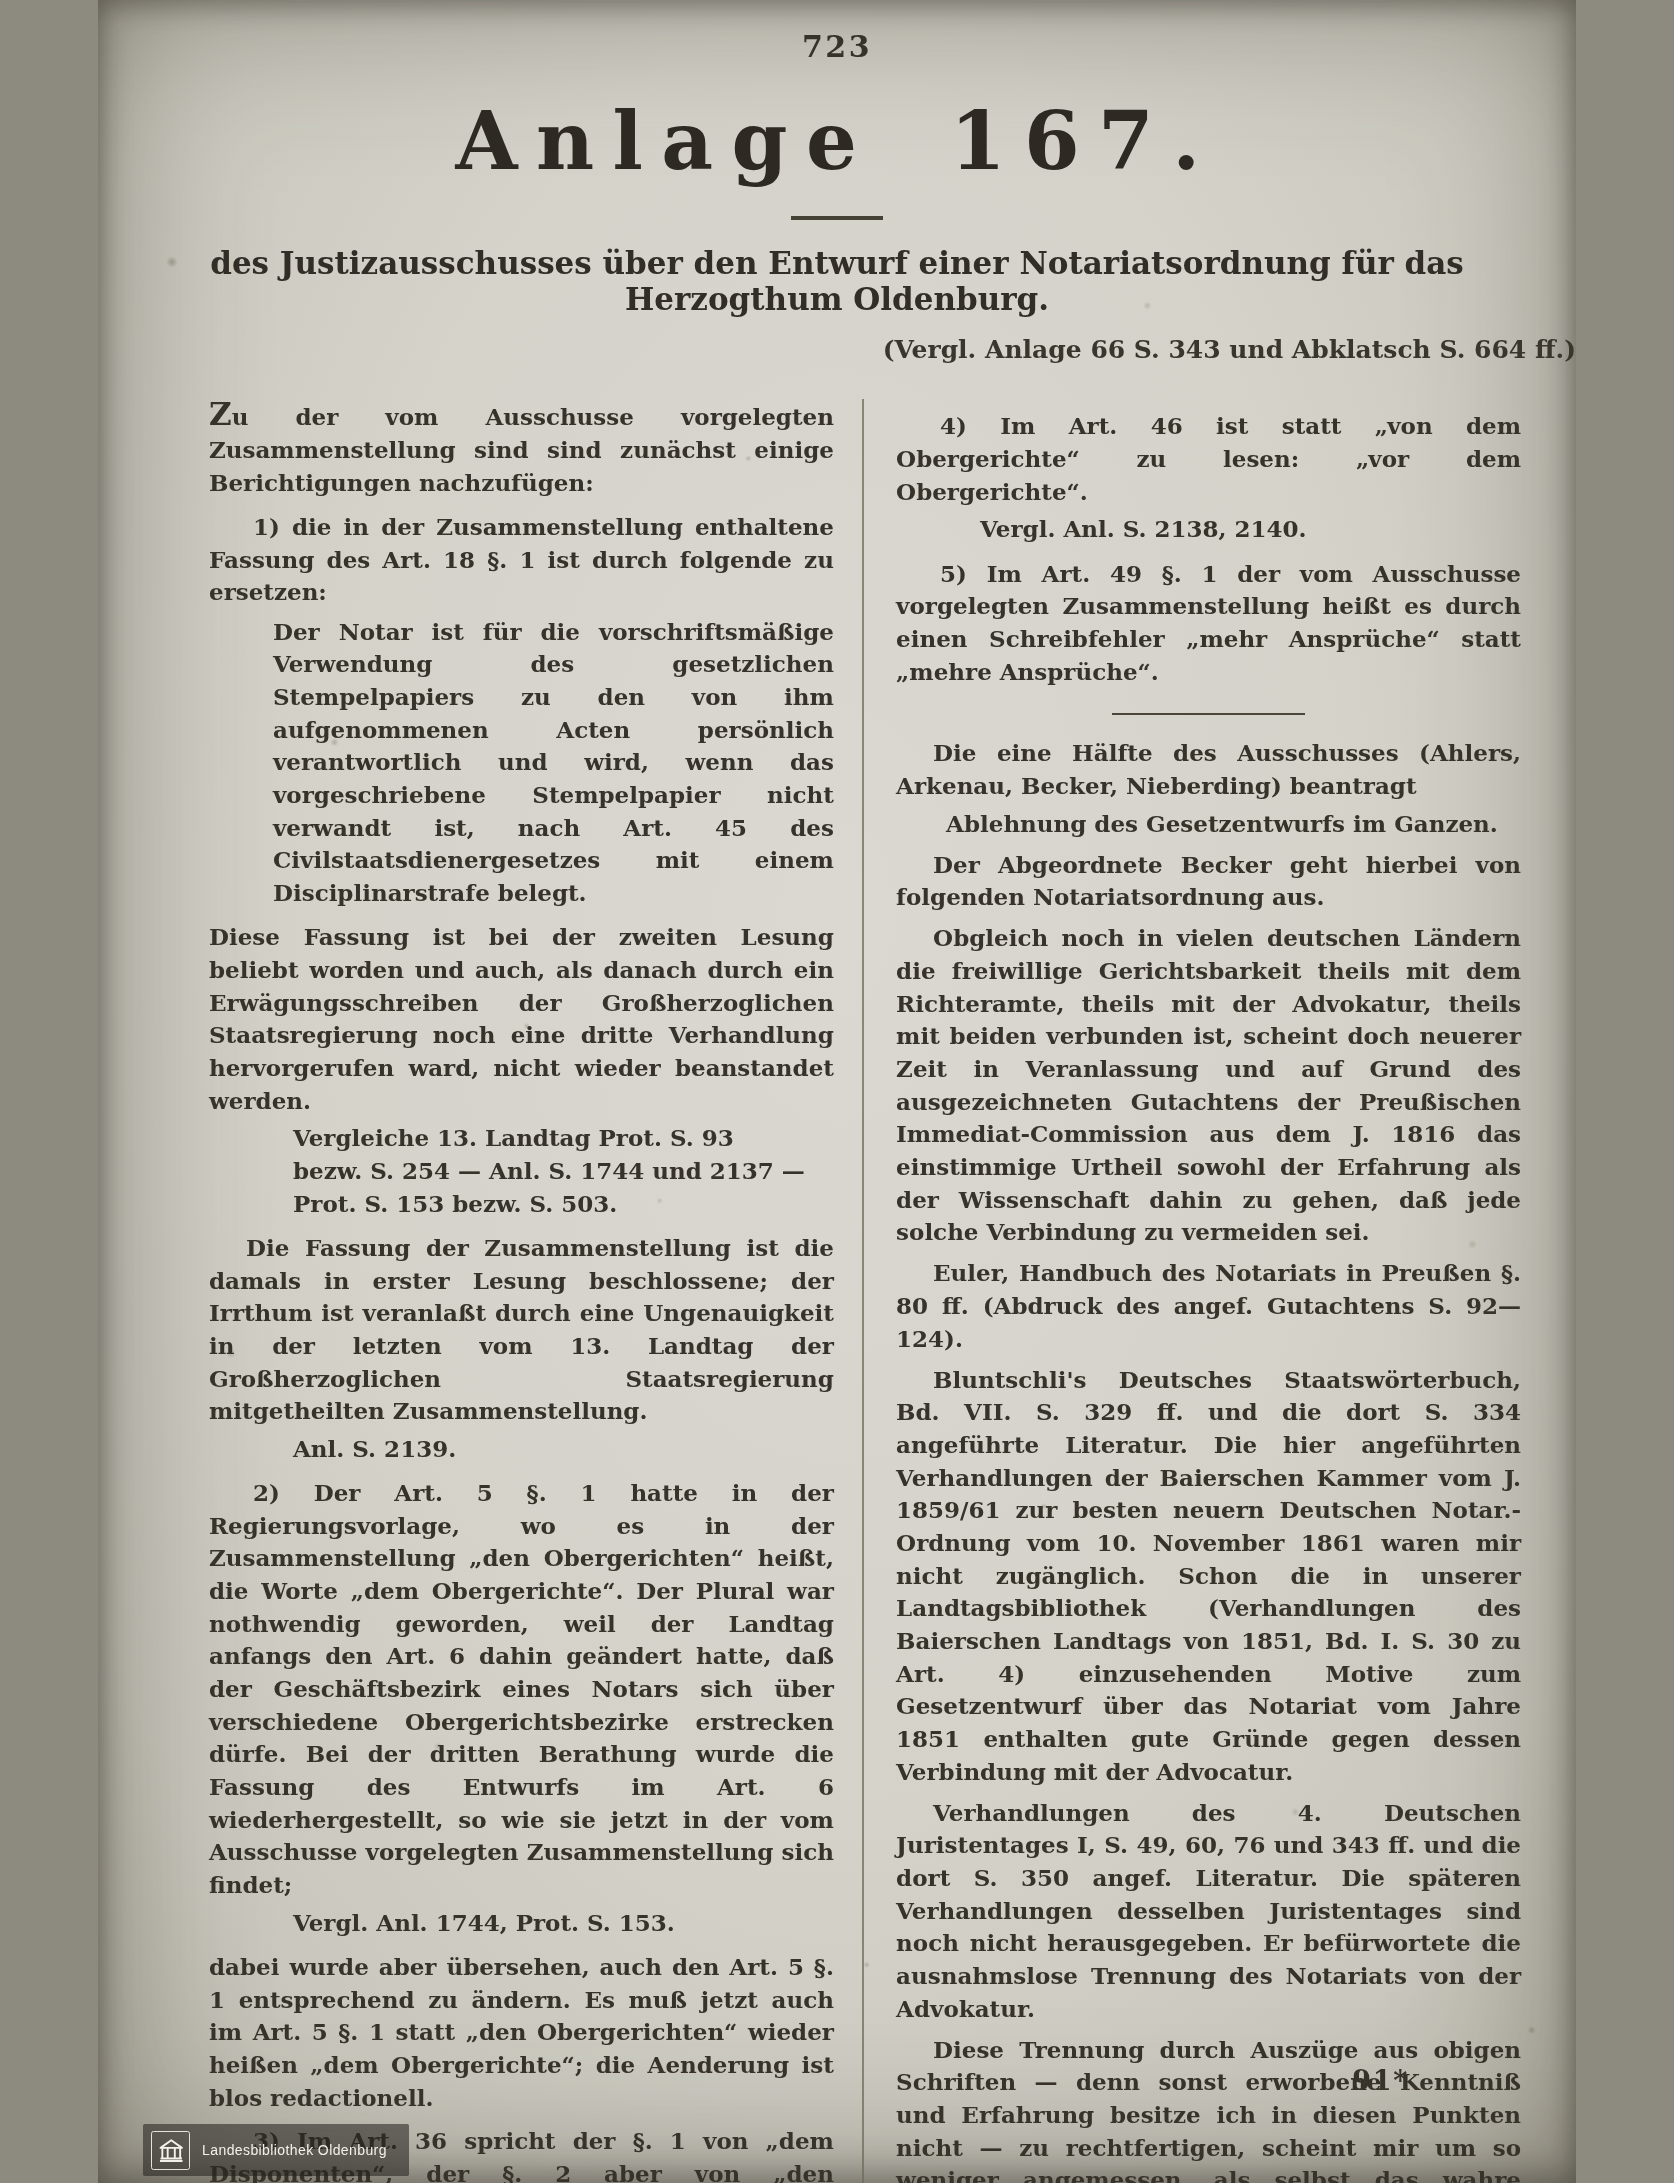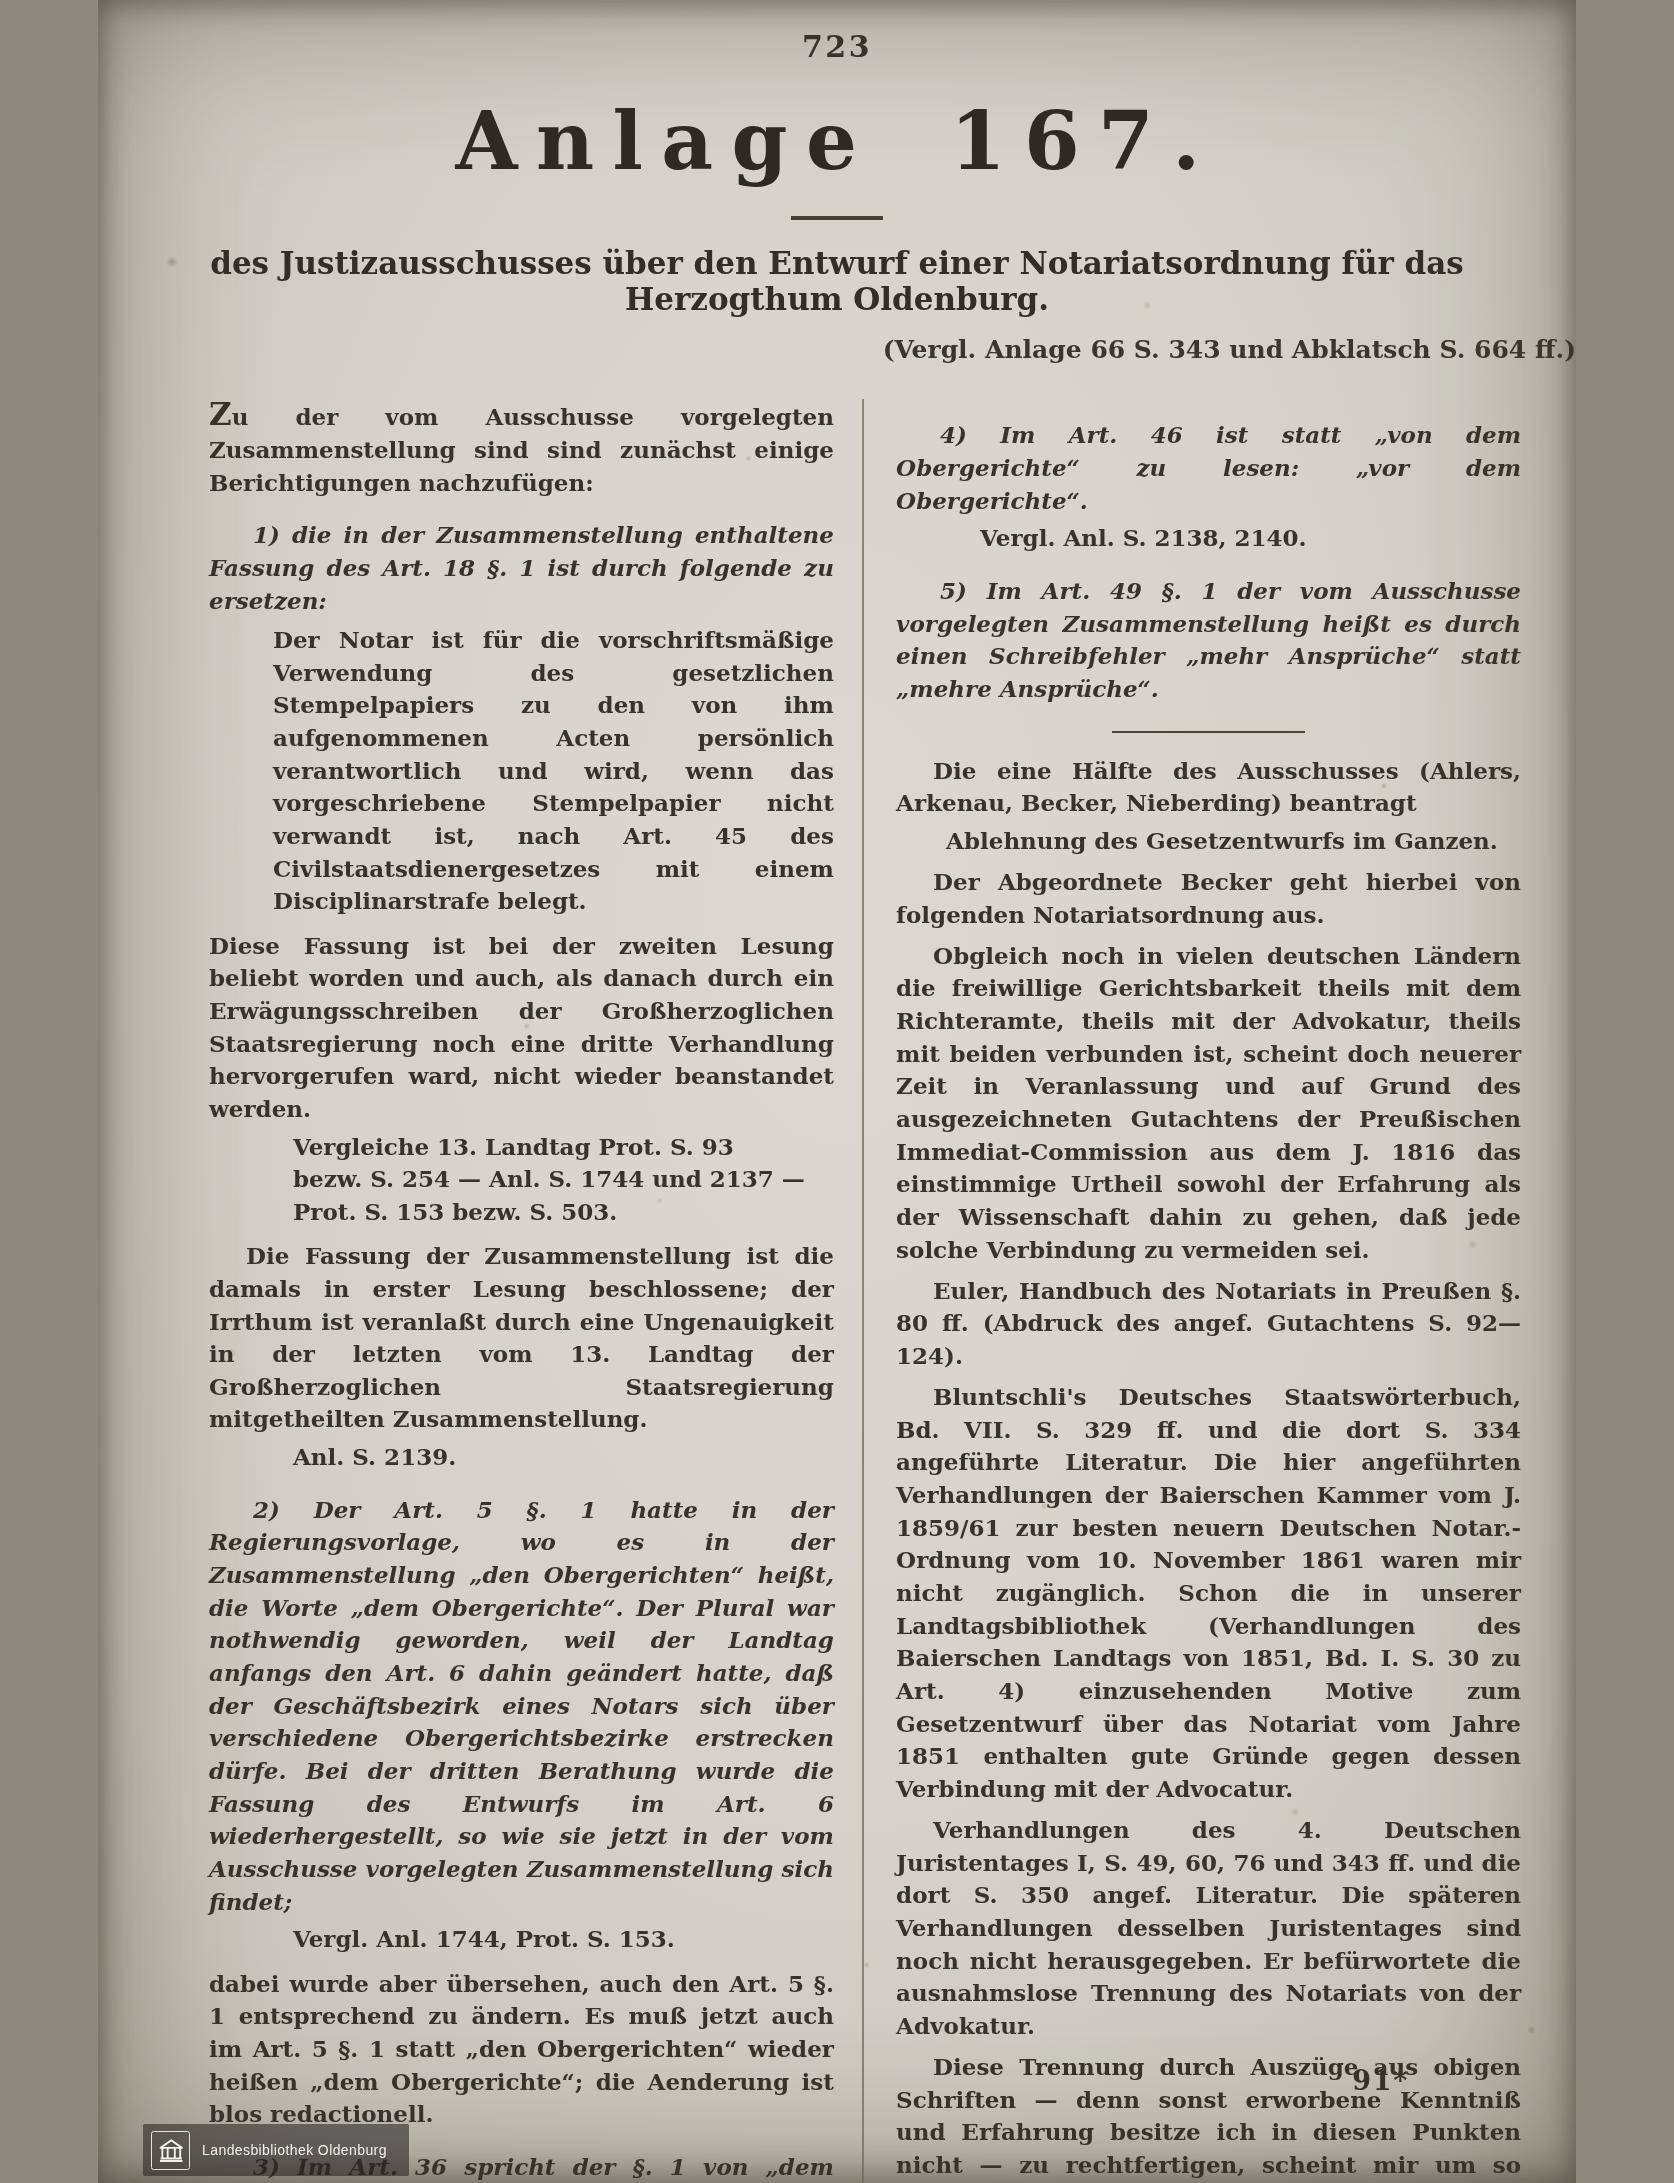--- a/index.html
+++ b/index.html
@@ -89,21 +89,21 @@
   .para {
     font-size:23px; font-weight:bold;
     line-height:1.42;
     text-align:justify;
     color:#37322a;
     margin:0 0 5px 0;
   }
   .para.opening { text-indent:0; margin-bottom:11.7px; }
   .para.opening::first-letter { font-size:1.35em; line-height:1; }
   .para.body     { text-indent:37px; margin-top:8.4px; }
-  .para.numbered { text-indent:44px; margin-top:20px;font-style:italic; }
+  .para.numbered { text-indent:44px; margin-top:11px; }
   .para.noindent { text-indent:0; margin-top:1.7px; }
   .para.block    { margin:6.7px 0 11.7px 64px; }
   .para.cite     { margin:5px 25px 11.7px 84px; text-align:left; }
   .para.inset    { margin:3.3px 0 5px 50px; text-align:left; }
   .section-rule {
     width:193px; height:0;
     border-top:2.1px solid #4c463a;
     margin:25px auto 22px;
   }
 

